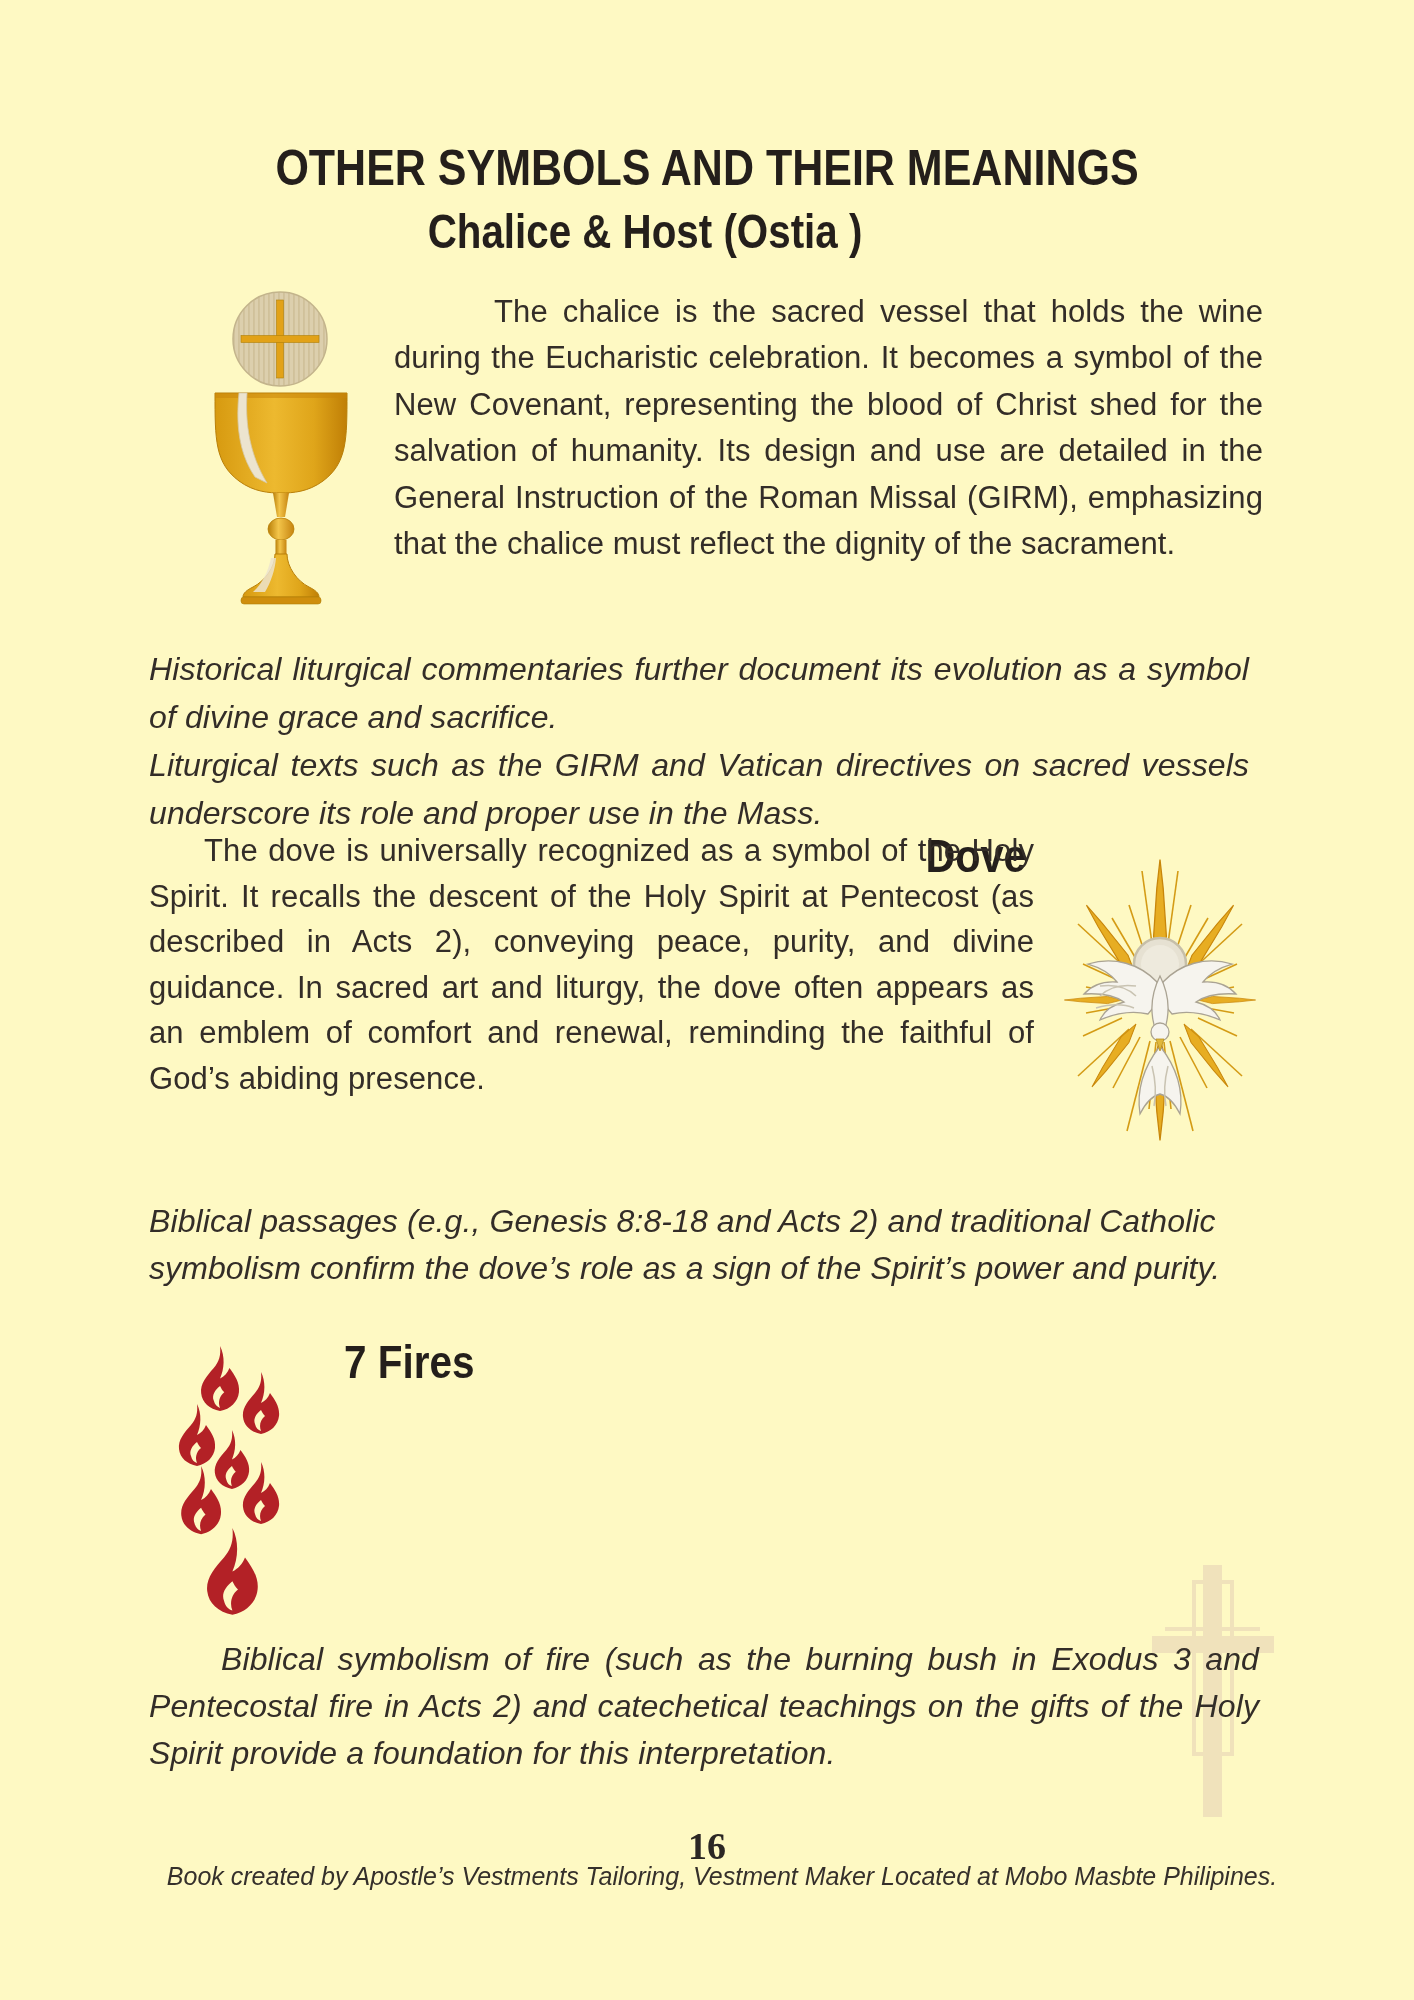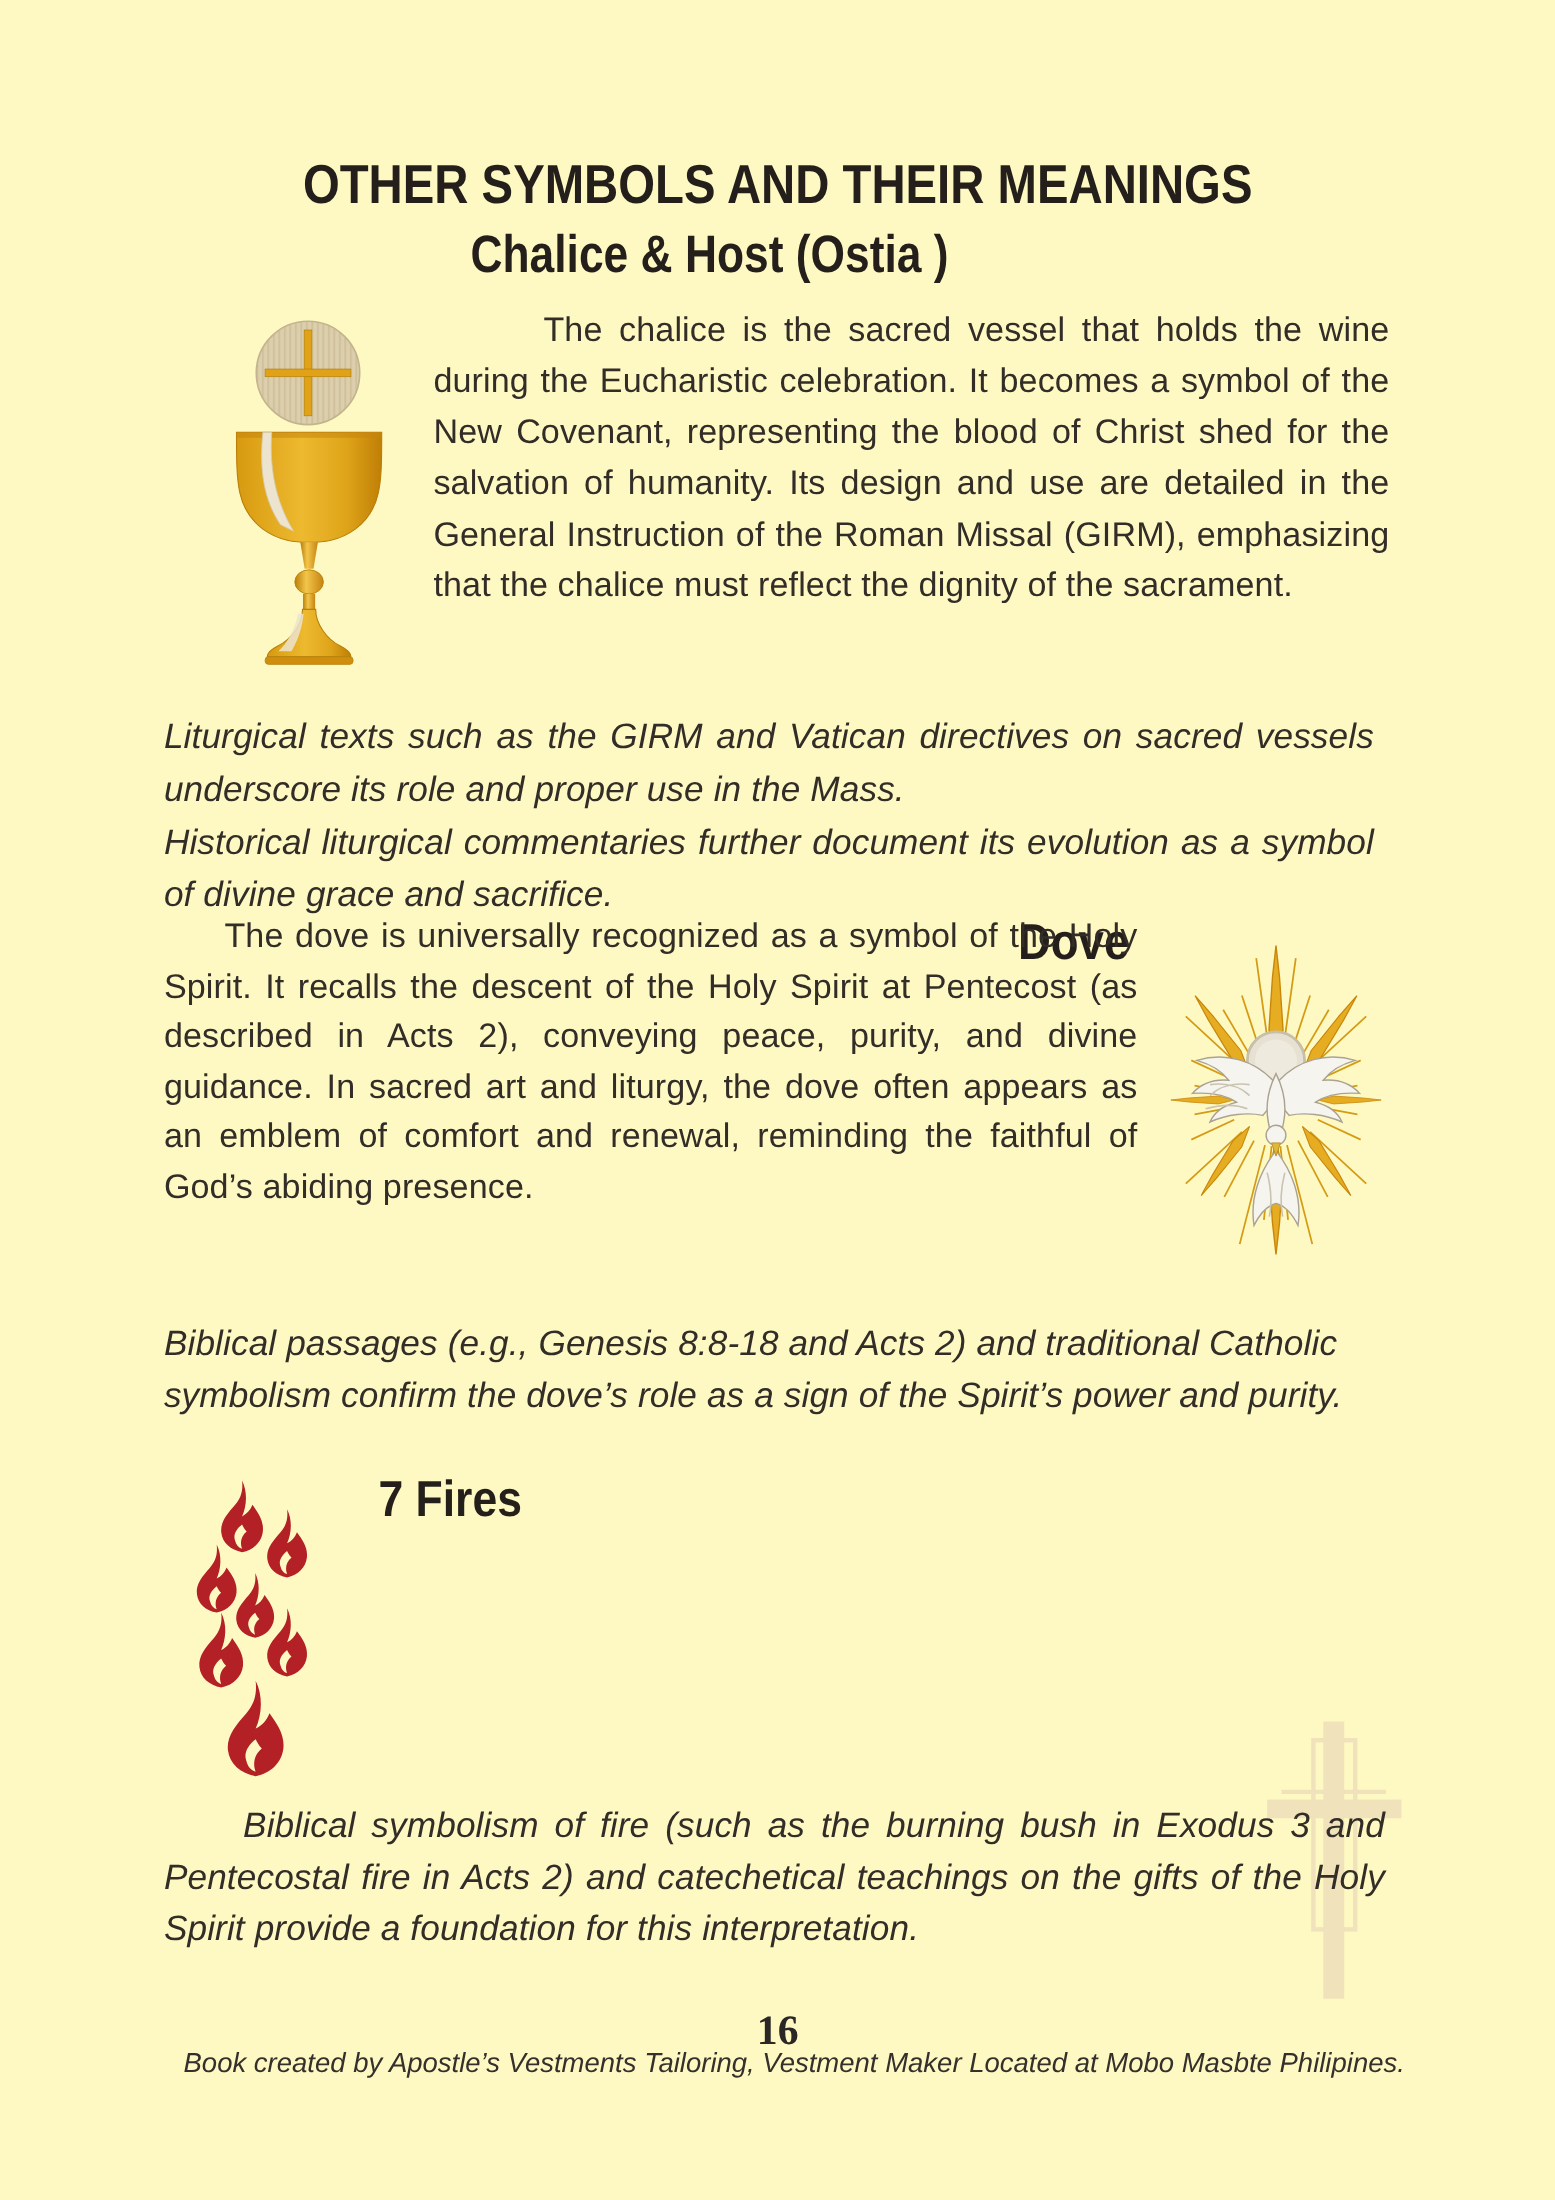--- a/index.html
+++ b/index.html
@@ -21,21 +21,21 @@
   }
   .note-text{
     font-size:32px;line-height:47px;font-style:italic;text-align:justify;
     color:#332d28;z-index:2;letter-spacing:0.1px;
   }
   .note-text p{margin:0;}
   #title{left:0;top:142px;width:1414px;font-size:50px;transform:scaleX(0.86);transform-origin:50% 50%;}
   #subtitle{left:0;top:207px;width:1290px;font-size:48px;transform:scaleX(0.84);transform-origin:50% 50%;}
   #dove-heading{left:776px;top:832px;width:400px;font-size:46px;transform:scaleX(0.90);transform-origin:50% 50%;}
   #fires-heading{left:344px;top:1338px;font-size:46px;transform:scaleX(0.88);transform-origin:0 50%;}
-  #chalice-body{left:394px;top:277px;width:869px;text-indent:100px;}
+  #chalice-body{left:394px;top:289px;width:869px;text-indent:100px;}
   #chalice-notes{left:149px;top:645px;width:1100px;line-height:48px;}
   #dove-body{left:149px;top:828px;width:885px;line-height:45.5px;text-indent:55px;}
   #dove-note{left:149px;top:1198px;width:1105px;text-align:left;}
   #fires-body{left:344px;top:1395px;width:919px;line-height:46.7px;text-indent:160px;}
   #fires-note{left:149px;top:1636px;width:1110px;text-indent:72px;}
   #footer{left:40px;top:1862px;width:1364px;text-align:center;font-style:italic;
           font-size:25px;color:#35302b;z-index:2;}
   #page-number{left:0;top:1824px;width:1414px;text-align:center;
           font-family:"Liberation Serif","DejaVu Serif",serif;font-weight:bold;
           font-size:38px;color:#2b2724;z-index:2;}
@@ -89,22 +89,22 @@
     <ellipse cx="68" cy="239" rx="13" ry="11" fill="url(#gold2)" stroke="#b97f08" stroke-width="0.8"></ellipse>
     <rect x="62.5" y="250" width="11" height="14" fill="url(#gold2)"></rect>
 
     <path d="M62,264 C62,277 52,291 40,297 C34,300 30,303 30,307 L106,307 C106,303 102,300 96,297 C84,291 74,277 74,264 Z" fill="url(#gold)" stroke="#b97f08" stroke-width="1"></path>
     <path d="M58,268 C55,283 48,295 40,302 L52,302 C58,292 62,280 63,268 Z" fill="#ece4cf" opacity="0.85"></path>
     <rect x="28" y="307" width="80" height="7" rx="3" fill="#cf8e0d" stroke="#b07f08" stroke-width="0.6"></rect>
   </svg>
 
   <div id="chalice-body" class="abs body-text">The chalice is the sacred vessel that holds the wine during the Eucharistic celebration. It becomes a symbol of the New Covenant, representing the blood of Christ shed for the salvation of humanity. Its design and use are detailed in the General Instruction of the Roman Missal (GIRM), emphasizing that the chalice must reflect the dignity of the sacrament.</div>
   <div id="chalice-notes" class="abs note-text">
+    <p>Historical liturgical commentaries further document its evolution as a symbol of divine grace and sacrifice.</p>
     <p>Liturgical texts such as the GIRM and Vatican directives on sacred vessels underscore its role and proper use in the Mass.</p>
-    <p>Historical liturgical commentaries further document its evolution as a symbol of divine grace and sacrifice.</p>
   </div>
 
   <div id="dove-heading" class="abs heading h-center">Dove</div>
   <div id="dove-body" class="abs body-text">The dove is universally recognized as a symbol of the Holy Spirit. It recalls the descent of the Holy Spirit at Pentecost (as described in Acts 2), conveying peace, purity, and divine guidance. In sacred art and liturgy, the dove often appears as an emblem of comfort and renewal, reminding the faithful of God’s abiding presence.</div>
 
   <svg class="abs art" style="left:1060px;top:856px;" width="200" height="290" viewBox="0 0 200 290">
     <defs>
       <path id="ray" d="M0,0 L-4,-16 L-2,-46 L0,-64 L2,-46 L4,-16 Z"></path>
       <path id="lw" d="M97,126 C80,108 54,100 28,108 C42,112 51,118 57,126 C44,125 32,129 24,138 C40,137 54,139 64,146 C52,149 44,155 40,164 C56,157 74,155 88,158 L98,146 Z"></path>
     </defs>

